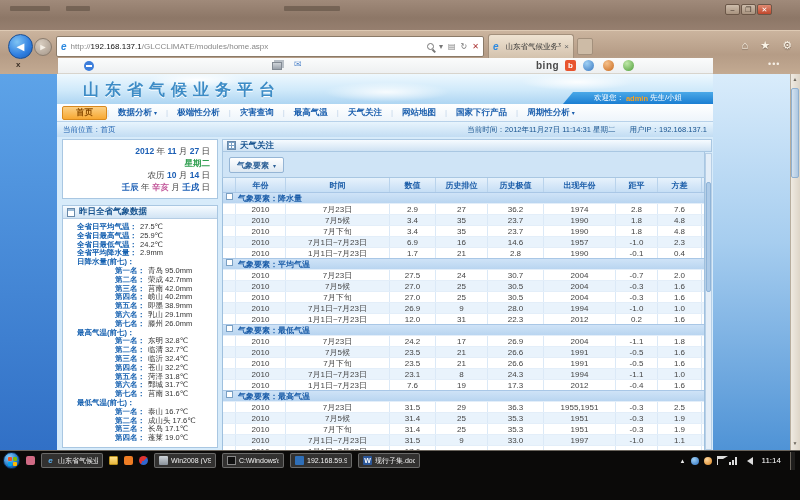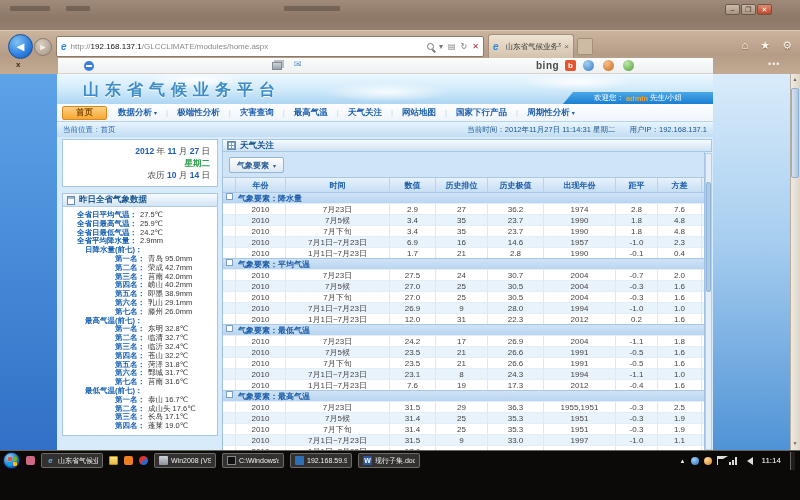--- a/index.html
+++ b/index.html
@@ -95,21 +95,21 @@
     display:flex;align-items:center;font-size:8.5px;font-weight:bold;color:#17538f;padding-left:4px;gap:4px}
   .cal-ico{width:9px;height:9px;background:#fff;border:1px solid #b66;border-top:3px solid #e05a4a}
   .doc-ico{width:8px;height:9px;background:#fff;border:1px solid #6889aa;box-shadow:inset 0 2px 0 #9cbcd8}
   .date-body{padding:5px 7px 5px 0;text-align:right;font-size:8.5px;line-height:12px;white-space:nowrap}
   .dp-n{color:#1c5fb5;font-weight:bold}
   .dp-u{color:#444}
   .dp-g{color:#2e9e4f;font-weight:bold}
   .dp-r{color:#c2579a;font-weight:bold}
   .w-Body{padding:4px 2px 4px 0;font-size:7.5px;line-height:8.8px}
   .w-line{display:flex;white-space:nowrap;padding-left:14px}
-  .sec-title{padding-left:22px}
+  .sec-title{padding-left:14px}
   .rank-line{padding-left:52px}
   .w-label{color:#1560b0;font-weight:bold}
   .w-val{color:#333;margin-left:3px}
 
   
   .main{left:165px;top:2px;width:490px;position:absolute}
   .main-head{height:13px;width:490px;background:linear-gradient(#f6fbff,#cfe2f3);border:1px solid #a9c7e2;
     display:flex;align-items:center;font-size:8.5px;font-weight:bold;color:#17538f;padding-left:4px;gap:4px}
   .grid9{width:9px;height:9px;border:1px solid #6889aa;background-color:#fff;
     background-image:linear-gradient(#7aa0c4 1px,transparent 1px),linear-gradient(90deg,#7aa0c4 1px,transparent 1px);background-size:3px 3px}
@@ -290,20 +290,21 @@
       </div>
 
       <div class="abs page-body">
 
         <div class="side">
           <div class="panel">
             <div class="date-body">
                 <div class="date-line"><span class="dp-n">2012</span><span class="dp-u"> 年 </span><span class="dp-n">11</span><span class="dp-u"> 月 </span><span class="dp-n">27</span><span class="dp-u"> 日</span></div>
                 <div class="date-line"><span class="dp-g">星期二</span></div>
                 <div class="date-line"><span class="dp-u">农历 </span><span class="dp-n">10</span><span class="dp-u"> 月 </span><span class="dp-n">14</span><span class="dp-u"> 日</span></div>
+                <div class="date-line"><span class="dp-n">壬辰</span><span class="dp-u"> 年 </span><span class="dp-r">辛亥</span><span class="dp-u"> 月 </span><span class="dp-n">壬戌</span><span class="dp-u"> 日</span></div>
               </div>
           </div>
           <div class="panel">
             <div class="p-head">
               <span class="doc-ico"></span>
               <span>昨日全省气象数据</span>
             </div>
             <div class="w-Body">
                 <div class="w-line">
                   <span class="w-label">全省日平均气温：</span>

